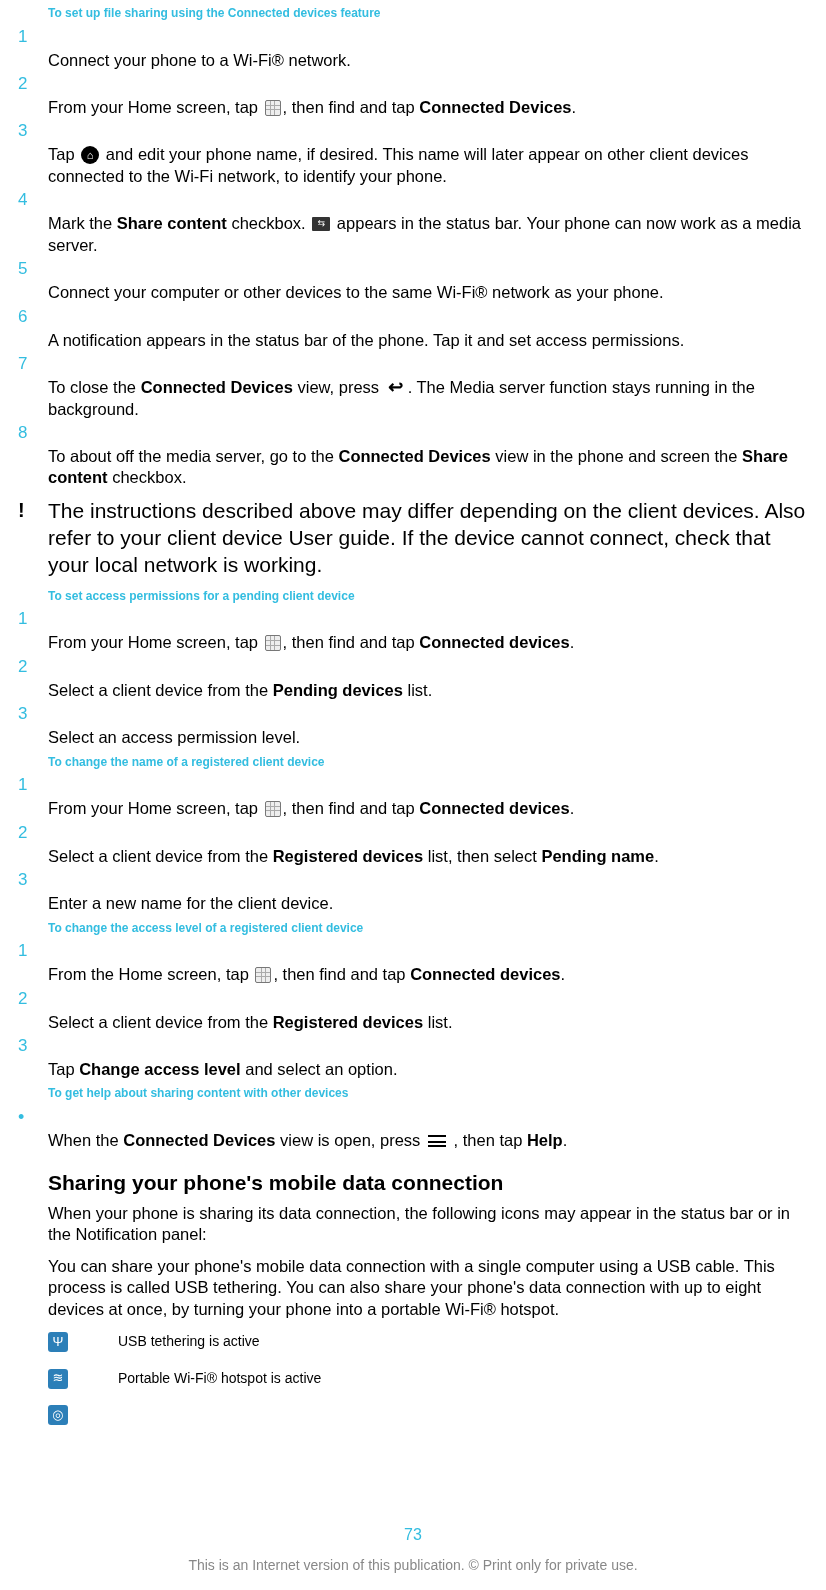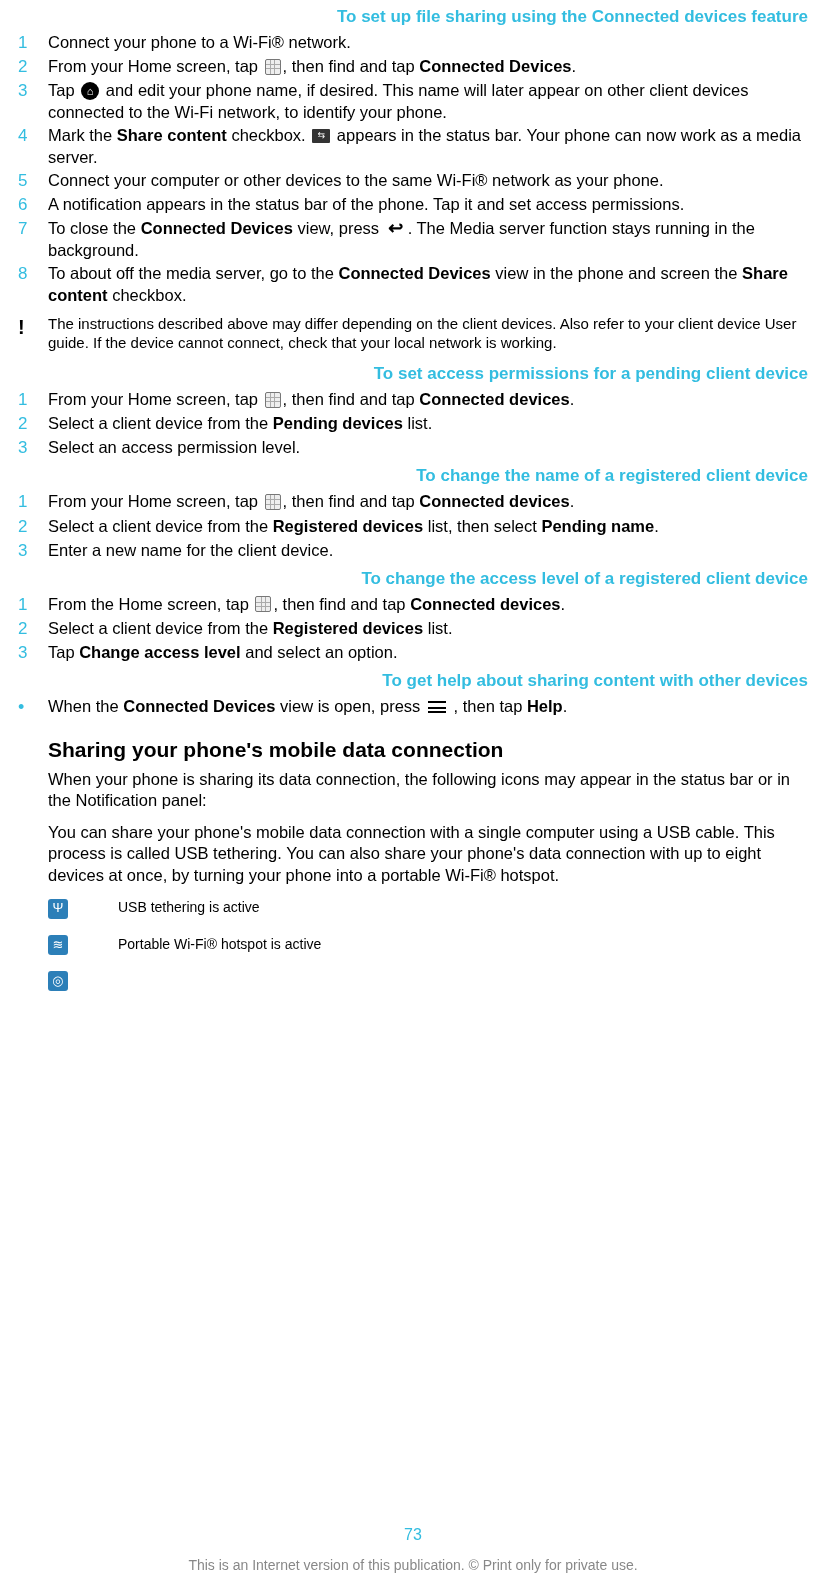--- a/index.html
+++ b/index.html
@@ -11,51 +11,50 @@
       line-height: 1.3;
       color: #000;
       background: #fff;
       padding: 0 10px;
     }
     .page { padding: 0 8px; }
     .heading {
       color: #33bde0;
       font-weight: bold;
       margin: 6px 0 4px 30px;
-      font-size: 17px;
-      text-align: right;
+      font-size: 12px;
     }
     .ol-row { display: flex; margin-bottom: 2px; }
     .ol-num {
       width: 30px;
       flex-shrink: 0;
       color: #33bde0;
       font-weight: normal;
       font-size: 17px;
     }
-    .ol-body { flex: 1; }
+    .ol-body { flex: 1; margin-top: 24px; }
     .ol-body b { font-weight: bold; }
     .bullet-row { display: flex; margin-bottom: 4px; }
     .bullet-mark {
       width: 30px;
       flex-shrink: 0;
       color: #33bde0;
       font-size: 18px;
       line-height: 1;
       padding-top: 2px;
     }
     .note-row { display: flex; margin: 8px 0 10px 0; }
     .note-mark {
       width: 30px;
       flex-shrink: 0;
       font-weight: bold;
       font-size: 20px;
       padding-top: 0;
     }
-    .note-body { flex: 1; font-size: 15px; }
+    .note-body { flex: 1; font-size: 21px; }
     .section-heading {
       font-weight: bold;
       font-size: 21px;
       margin: 18px 0 6px 30px;
     }
     .para { margin: 6px 0 10px 30px; }
     .icon-table { margin-left: 30px; margin-top: 8px; }
     .icon-row { display: flex; align-items: center; margin-bottom: 14px; }
     .icon-cell { width: 70px; flex-shrink: 0; }
     .icon-label { font-size: 14px; }

